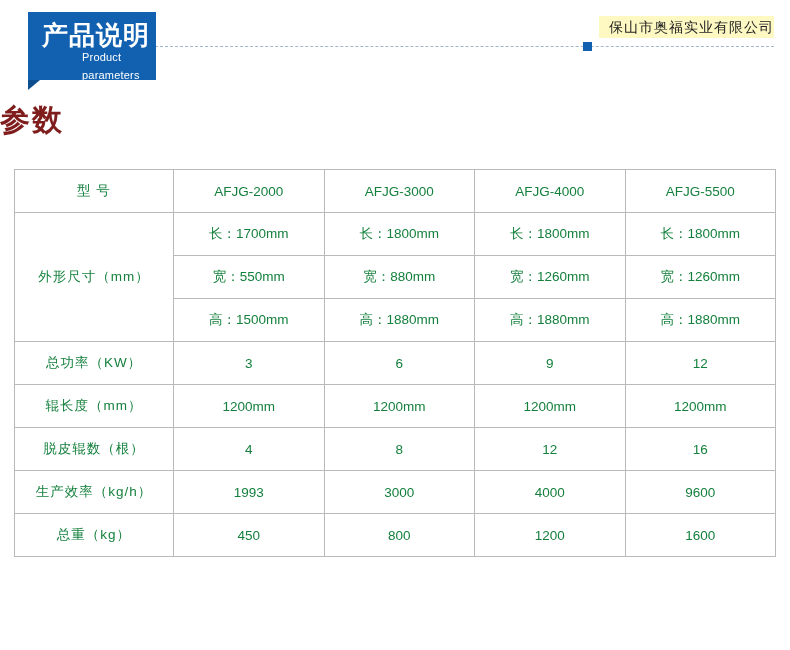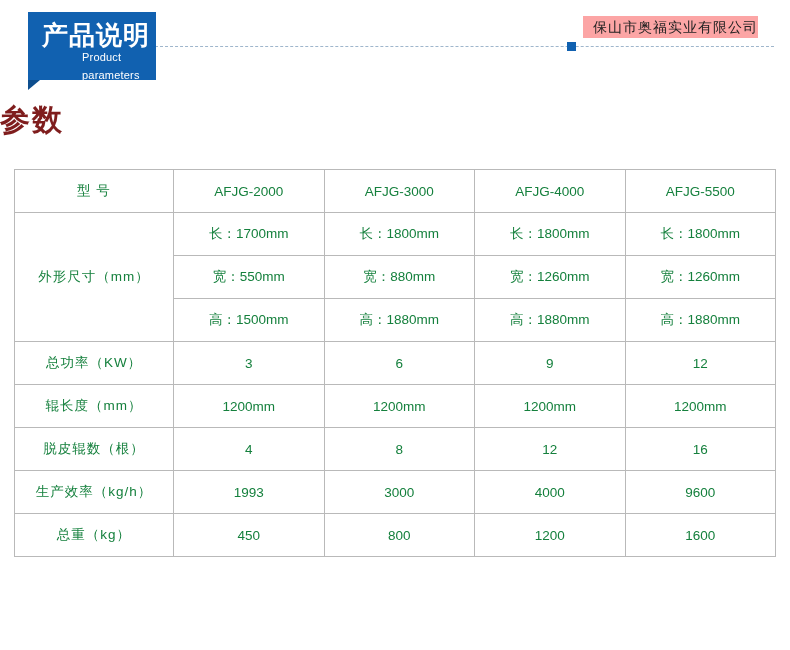--- a/index.html
+++ b/index.html
@@ -58,24 +58,24 @@
   .dash-line {
     position: absolute;
     left: 150px;
     right: 16px;
     top: 46px;
     border-top: 1px dashed #9fb6cc;
     z-index: 1;
   }
   .company {
     position: absolute;
-    right: 32px;
+    right: 16px;
     top: 16px;
     text-align: center;
-    background: #fca5a5;
+    background: #fef9c3;
     padding-left: 10px;
     z-index: 2;
   }
   .company-cn {
     font-size: 14px;
     color: #222222;
     letter-spacing: 1px;
     line-height: 22px;
   }
   .company-en {

